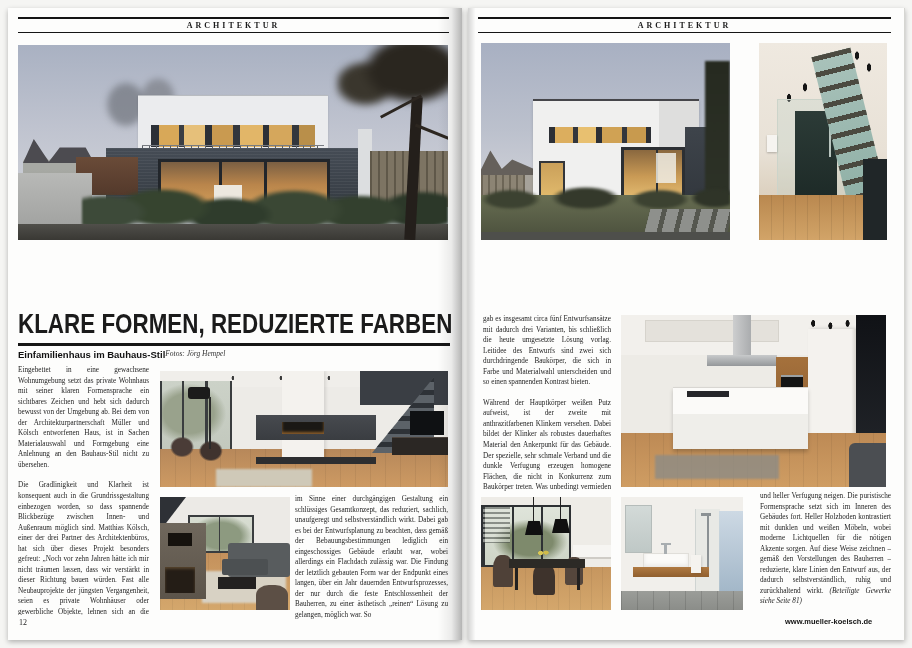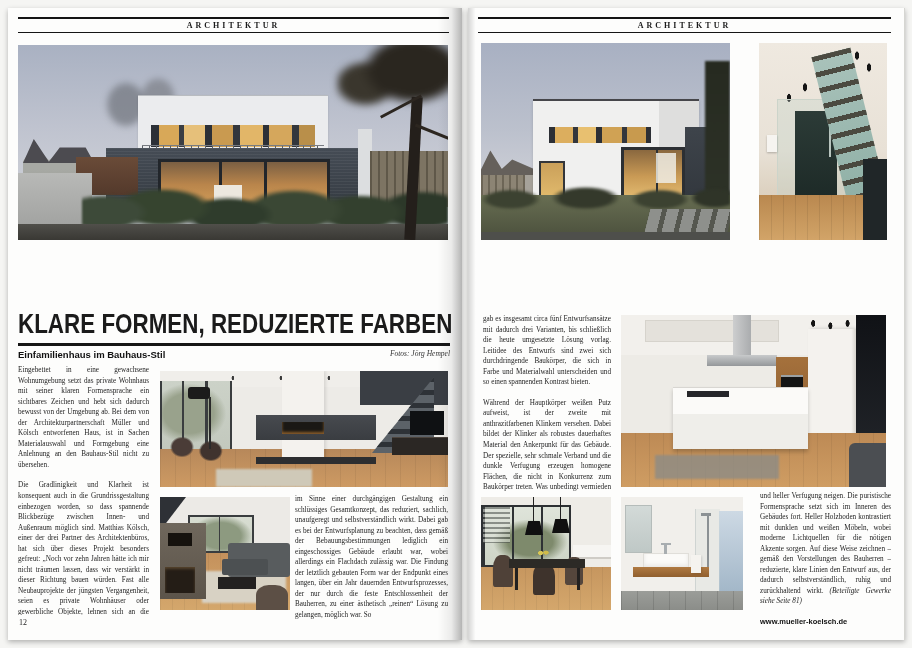--- a/index.html
+++ b/index.html
@@ -19,30 +19,30 @@
       border-top:2px solid #151515; border-bottom:1px solid #151515;
       text-align:center; font:bold 8px/11px "Liberation Serif", serif;
       letter-spacing:3px; color:#1a1a1a; padding:1px 0 1px; }
 
   
   .title-wrap { position:absolute; left:10px; top:301px; width:432px;
       border-bottom:3px solid #161616; padding-bottom:4px; }
   .title-wrap h1 { font:bold 28px/30px "Liberation Sans", sans-serif; color:#1b1b1b;
       letter-spacing:0; white-space:nowrap; transform:scaleX(0.80); transform-origin:left center; }
   .subtitle-row { position:absolute; left:10px; right:12px; top:341px;
-      display:flex; justify-content:space-between; align-items:flex-start; }
+      display:flex; justify-content:flex-start; align-items:flex-start; }
   .subtitle { font:bold 9.5px "Liberation Sans", sans-serif; color:#111; }
   .credit   { font:italic 7.5px "Liberation Serif", serif; color:#333; }
 
   
   .col { position:absolute; overflow:hidden; text-align:justify;
       font:7.2px/10.55px "Liberation Serif", serif; color:#1d1d1d; }
   .col p { margin:0 0 10px 0; }
   .col .note { font-style:italic; }
-  .website { font:bold 7.5px "Liberation Sans", sans-serif; color:#111; margin-top:9px; }
+  .website { font:bold 7.5px "Liberation Sans", sans-serif; color:#111; margin-top:9px;margin-left:25px; }
   .pagenum { position:absolute; font:8px "Liberation Serif", serif; color:#222; }
 
   .photo { position:absolute; overflow:hidden; }
   .photo div { position:absolute; }
 
   
   .pA { left:10px; top:37px; width:430px; height:195px;
       background:linear-gradient(180deg,#a9b1c2 0%,#bfc3cf 42%,#c8cbd4 62%,#c4c6cd 100%); }
   .pA-neighbors { left:5px; top:92px; width:108px; height:58px;
       background:linear-gradient(180deg,#a7a9a4 55%, #999b95);

